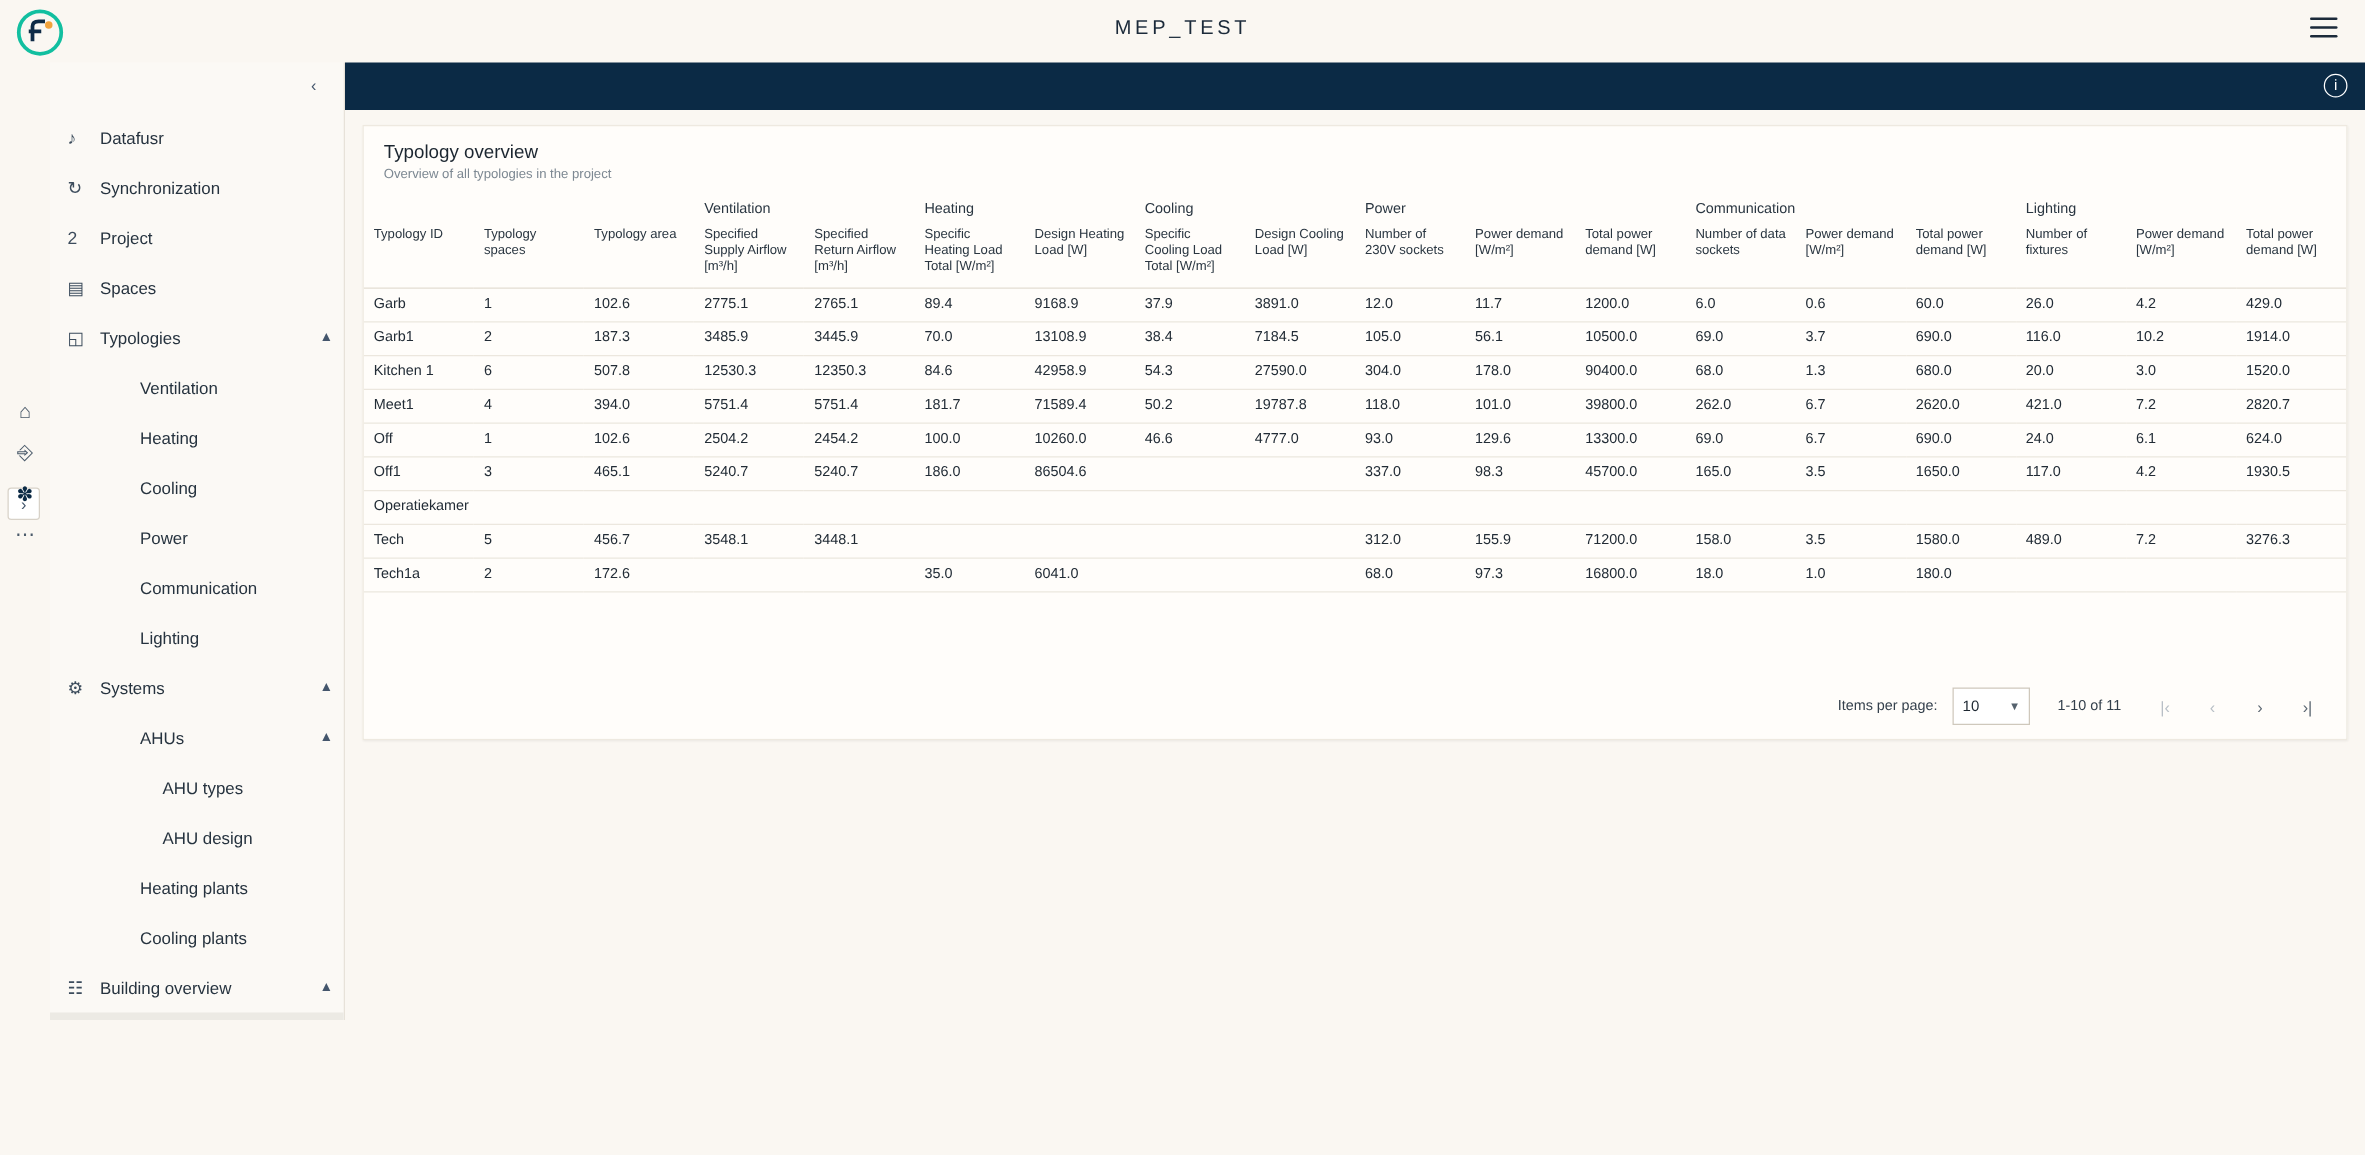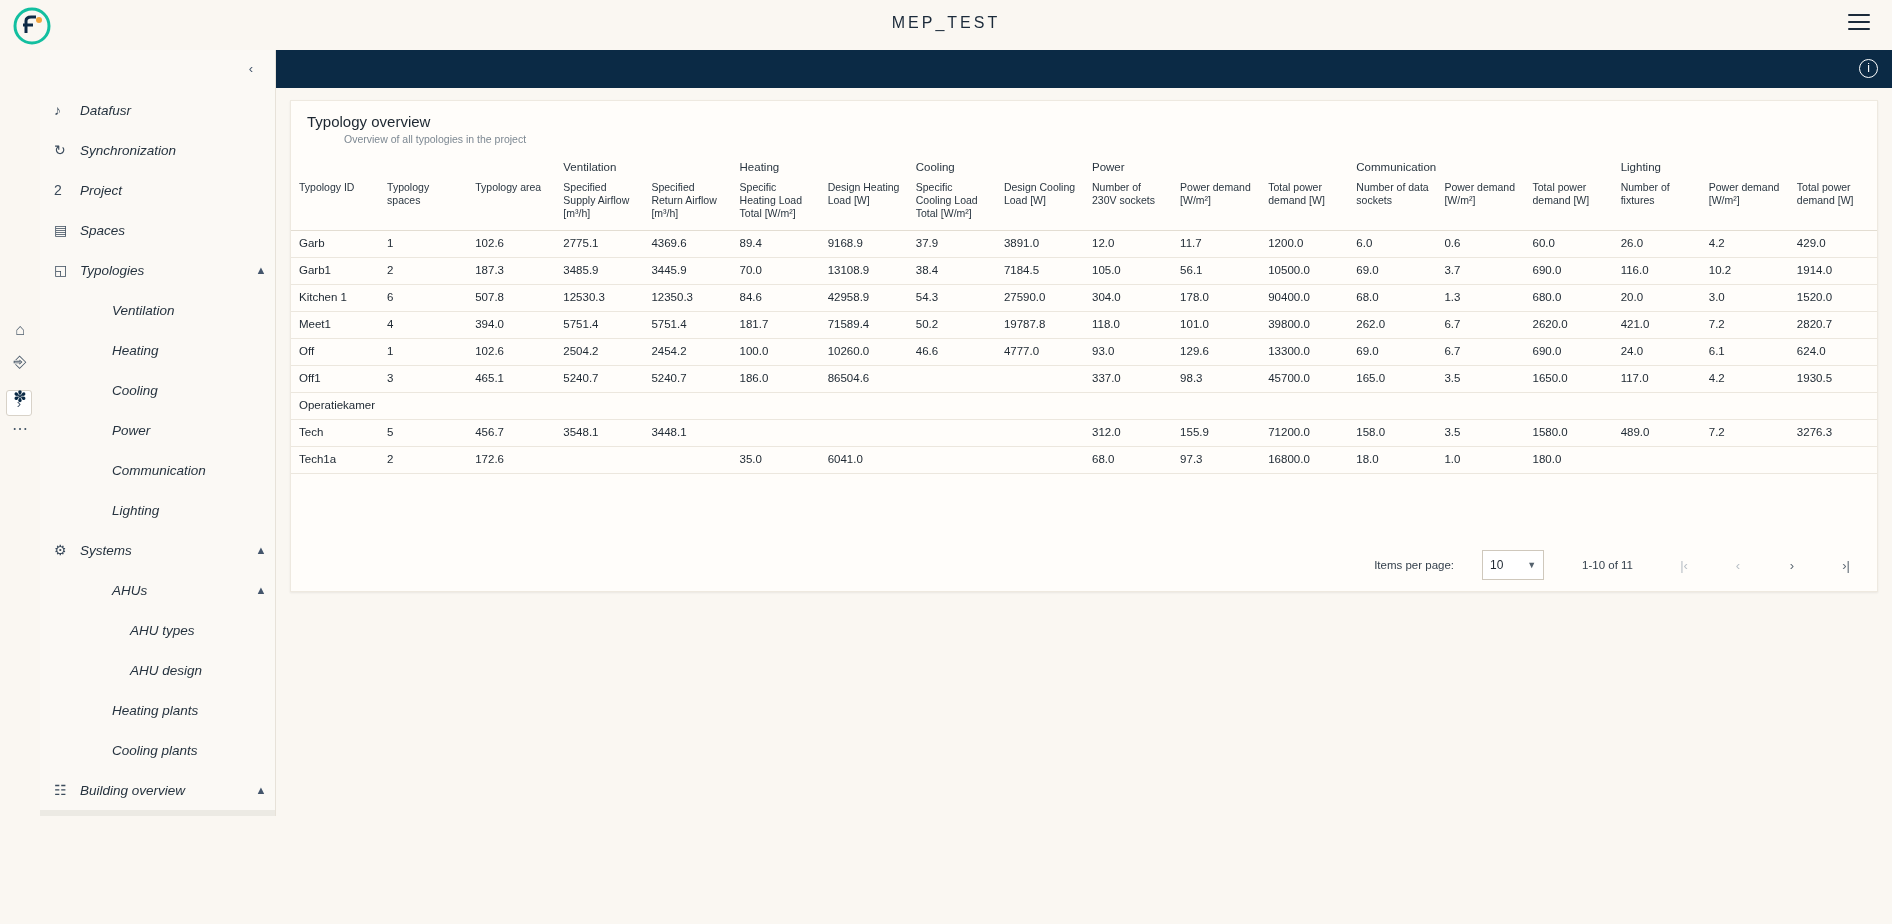--- a/index.html
+++ b/index.html
@@ -74,21 +74,21 @@
   .side-list { position: absolute; top: 40px; left: 0; right: 0; }
   .side-item {
     display: flex; align-items: center; height: 40px;
     padding-left: 14px; color: #26333f; font-size: 13.5px;
     cursor: pointer; position: relative;
   }
   .side-item .s-ico {
     width: 26px; display: inline-flex; align-items: center; justify-content: flex-start;
     color: #3c4c5c; font-size: 14px;
   }
-  .side-item .s-label { flex: 1; font-style: italic; }
+  .side-item .s-label { flex: 1; }
   .side-item .s-caret { width: 28px; text-align: center; color: #44566c; font-size: 11px; }
   .side-item.lvl1 { padding-left: 46px; }
   .side-item.lvl2 { padding-left: 64px; }
   .side-item.selected {
     background: #eceae4;
   }
   .side-item.selected .s-label { color: #0f1e2c; }
 
   
   .content {
@@ -109,21 +109,21 @@
   .card {
     position: absolute; left: 14px; top: 50px; right: 14px;
     height: 492px;
     background: #fffdfa;
     border: 1px solid #eee9e0;
     box-shadow: 0 1px 2px rgba(0,0,0,0.07);
     overflow: hidden;
   }
   .card-head { padding: 12px 16px 8px 16px; }
   .card-title { font-size: 15px; color: #1c2630; }
-  .card-sub { font-size: 10.5px; color: #7d8892; margin-top: 3px; margin-left: 37px; }
+  .card-sub { font-size: 10.5px; color: #7d8892; margin-top: 3px; }
 
   table.grid {
     width: 100%;
     border-collapse: collapse;
     table-layout: fixed;
     font-size: 11.5px;
     color: #212b35;
   }
   table.grid th, table.grid td {
     text-align: left;
@@ -150,21 +150,21 @@
 
   .w-id { width: 86px; }
   .w-sp { width: 80px; }
   .w-ar { width: 72px; }
   .w-n  { width: 72px; margin-top: 20px; }
 
   
   .paginator {
     position: absolute; left: 0; right: 0; bottom: 0; height: 52px;
     display: flex; align-items: center; justify-content: flex-end;
-    padding-right: 18px; gap: 28px;
+    padding-right: 18px; gap: 12px;
     font-size: 11.5px; color: #3b4854;
     background: #fffdfa;
   }
   .ipp-label { font-size: 11.5px; color: #333f4b; }
   .ipp-select {
     width: 62px; height: 30px; border: 1px solid #cfc8bc; background: #fff;
     display: flex; align-items: center; justify-content: space-between;
     padding: 14px 7px; font-size: 12px; color: #1e2832; cursor: pointer;
   }
   .ipp-select .caret { font-size: 9px; color: #55626e; }
@@ -358,21 +358,21 @@
               <th class="w-n">Power demand [W/m²]</th>
               <th class="w-n">Total power demand [W]</th>
             </tr>
         </thead>
         <tbody id="body-rows">
             <tr class="data-row">
               <td>Garb</td>
               <td>1</td>
               <td>102.6</td>
               <td>2775.1</td>
-              <td>4369.6</td>
+              <td>2765.1</td>
               <td>89.4</td>
               <td>9168.9</td>
               <td>37.9</td>
               <td>3891.0</td>
               <td>12.0</td>
               <td>11.7</td>
               <td>1200.0</td>
               <td>6.0</td>
               <td>0.6</td>
               <td>60.0</td>

